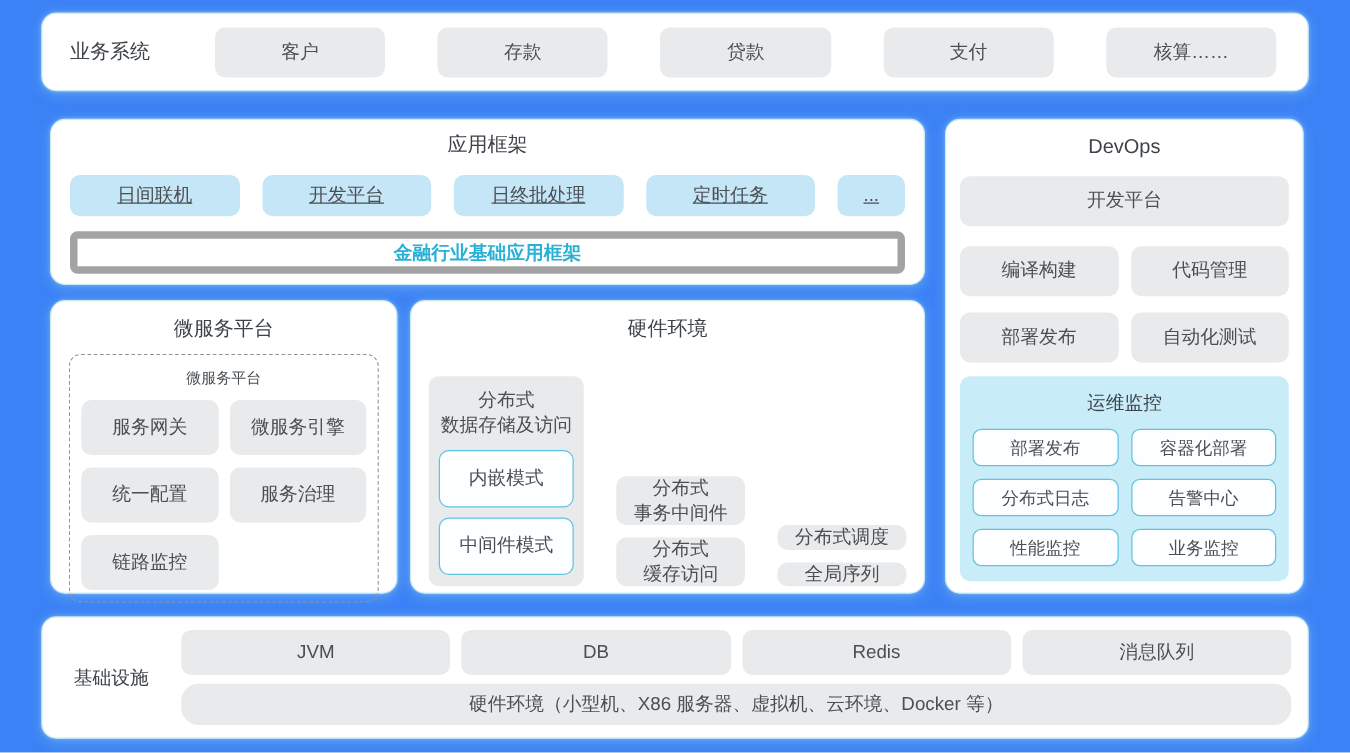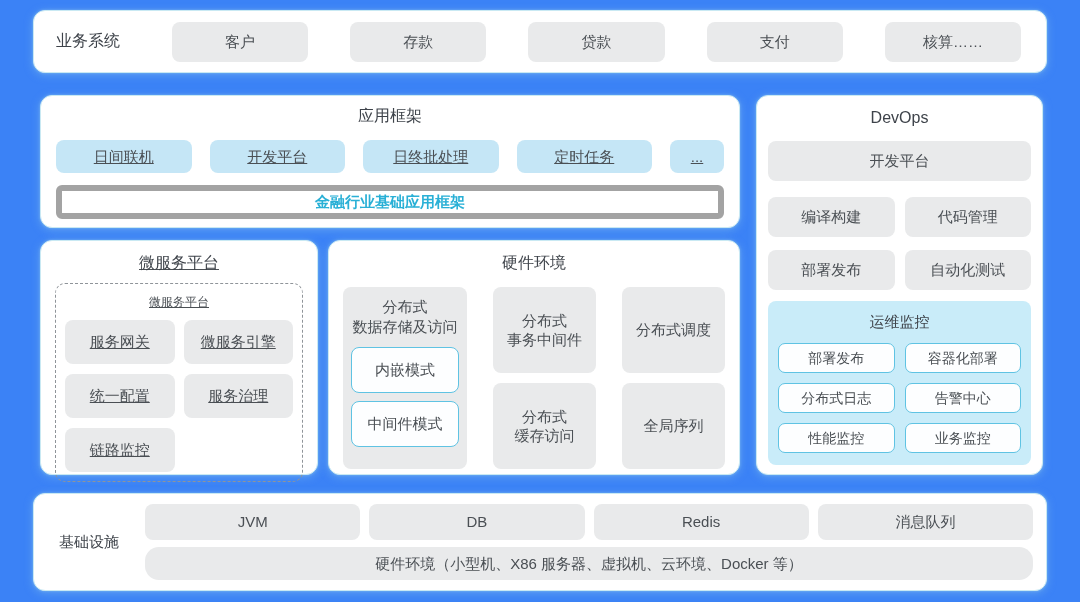--- a/index.html
+++ b/index.html
@@ -44,32 +44,32 @@
   .devops { padding:13px 11px 0; }
   .devops .full { height:40px; margin-top:14px; }
   .devops .grid2 { display:grid; grid-template-columns:1fr 1fr; gap:13px 10px; margin-top:16px; }
   .devops .grid2 .box { height:40px; }
   .monitor { margin-top:11px; background:#c9ecf9; border-radius:8px; padding:9px 10px 12px; }
   .monitor .mtitle { text-align:center; font-size:15px; color:#3e434a; font-weight:500; margin:3px 0 11px; }
   .monitor .grid2m { display:grid; grid-template-columns:1fr 1fr; gap:10px 10px; }
   .monitor .box { height:30px; font-size:14px; border-radius:7px; }
 
   
-  .micro { padding:12px 14px 0;text-decoration:underline; }
+  .micro { padding:12px 14px 0; }
   .micro-inner {
     margin-top:9px; border:1px dashed #8f9499; border-radius:10px;
     padding:7px 9px 9px; box-sizing:border-box;
   }
   .micro-inner .ititle { text-align:center; font-size:12px; color:#4a4f54; margin:3px 0 9px; }
   .micro-grid { display:grid; grid-template-columns:1fr 1fr; gap:10px 9px; }
   .micro-grid .box { height:44px; }
 
   
   .dist { padding:12px 14px 0; }
-  .dist-body { display:flex; gap:26px; margin-top:13px; height:182px; }
+  .dist-body { display:flex; gap:26px; margin-top:13px; height:182px;align-items:flex-end; }
   .dist-col1 {
     flex:0 0 124px; background:#e9eaeb; border-radius:8px;
     display:flex; flex-direction:column; align-items:center;
     padding:10px 8px 9px; box-sizing:border-box;
   }
   .dist-col1 .stitle { font-size:15px; text-align:center; white-space:pre-line; line-height:1.35; margin-bottom:9px; }
   .dist-col1 .mode { width:100%; height:46px; margin-top:0; }
   .dist-col1 .mode + .mode { margin-top:8px; }
   .dist-col { flex:1; display:flex; flex-direction:column; gap:10px; }
   .dist-col .box { flex:1; white-space:pre-line; }

